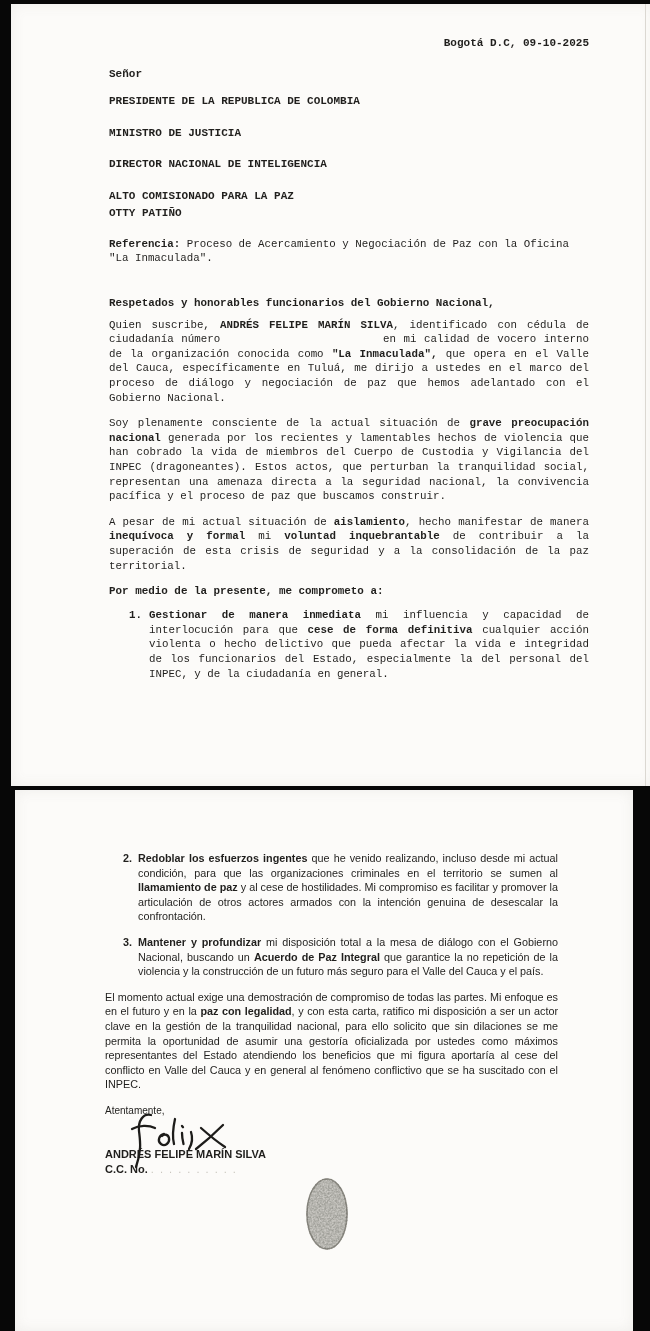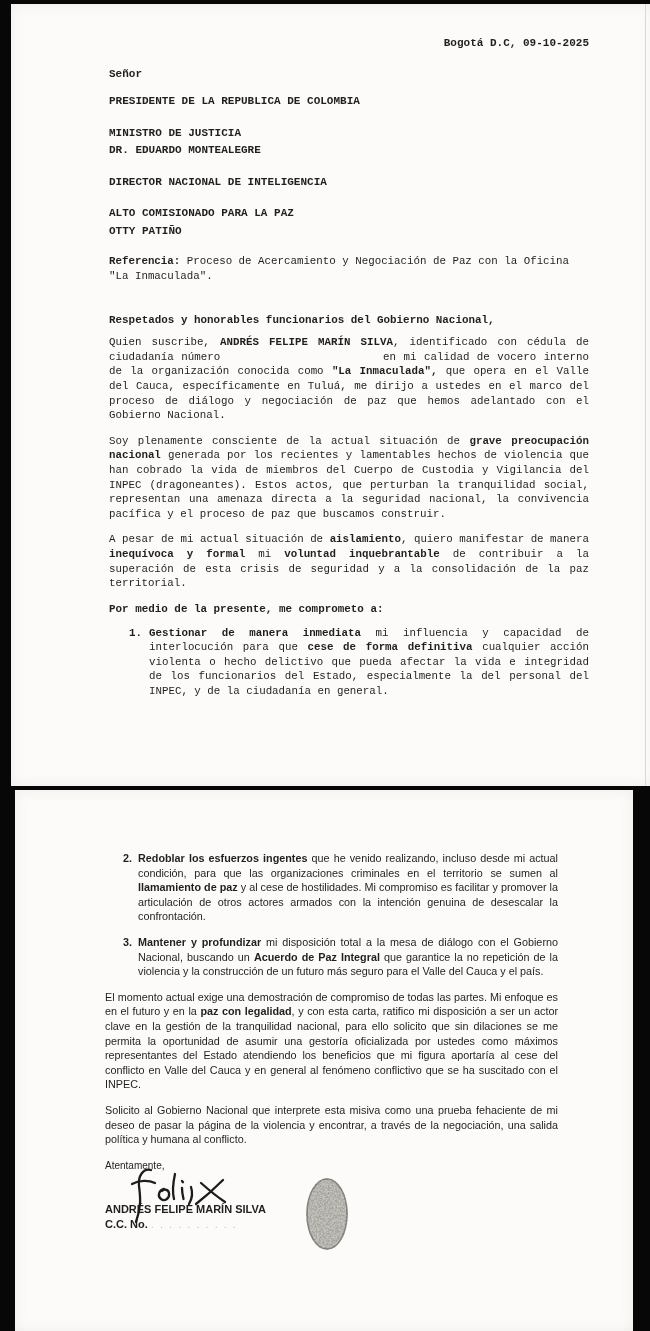--- a/index.html
+++ b/index.html
@@ -43,38 +43,37 @@
 
     <div class="date">Bogotá D.C, 09-10-2025</div>
     <div class="salutation">Señor</div>
 
     <div>
         <div class="recipient">
           <div class="rline">PRESIDENTE DE LA REPUBLICA DE COLOMBIA</div>
         </div>
         <div class="recipient">
           <div class="rline">MINISTRO DE JUSTICIA</div>
-          <div class="rline">DR. EDUARDO MONTEALEGRE</div>
         </div>
         <div class="recipient">
           <div class="rline">DIRECTOR NACIONAL DE INTELIGENCIA</div>
         </div>
         <div class="recipient">
           <div class="rline">ALTO COMISIONADO PARA LA PAZ</div>
           <div class="rline">OTTY PATIÑO</div>
         </div>
       </div>
 
     <div class="ref"><span class="b">Referencia:</span><span> Proceso de Acercamiento y Negociación de Paz con la Oficina "La Inmaculada".</span></div>
 
     <div class="greeting">Respetados y honorables funcionarios del Gobierno Nacional,</div>
 
     <p class="body"><span>Quien suscribe, </span><span class="b">ANDRÉS FELIPE MARÍN SILVA</span><span>, identificado con cédula de ciudadanía número </span><span class="gap"></span><span> en mi calidad de vocero interno de la organización conocida como </span><span class="b">"La Inmaculada",</span><span> que opera en el Valle del Cauca, específicamente en Tuluá, me dirijo a ustedes en el marco del proceso de diálogo y negociación de paz que hemos adelantado con el Gobierno Nacional.</span></p>
     <p class="body"><span>Soy plenamente consciente de la actual situación de </span><span class="b">grave preocupación nacional</span><span> generada por los recientes y lamentables hechos de violencia que han cobrado la vida de miembros del Cuerpo de Custodia y Vigilancia del INPEC (dragoneantes). Estos actos, que perturban la tranquilidad social, representan una amenaza directa a la seguridad nacional, la convivencia pacífica y el proceso de paz que buscamos construir.</span></p>
-    <p class="body"><span>A pesar de mi actual situación de </span><span class="b">aislamiento</span><span>, quiero manifestar de manera </span><span class="b">inequívoca y formal</span><span> mi </span><span class="b">voluntad inquebrantable</span><span> de contribuir a la superación de esta crisis de seguridad y a la consolidación de la paz territorial.</span></p>
+    <p class="body"><span>A pesar de mi actual situación de </span><span class="b">aislamiento</span><span>, hecho manifestar de manera </span><span class="b">inequívoca y formal</span><span> mi </span><span class="b">voluntad inquebrantable</span><span> de contribuir a la superación de esta crisis de seguridad y a la consolidación de la paz territorial.</span></p>
 
     <div class="commit">Por medio de la presente, me comprometo a:</div>
 
     <div class="li">
       <span class="num">1.</span>
       <div class="litext"><span class="b">Gestionar de manera inmediata</span><span> mi influencia y capacidad de interlocución para que </span><span class="b">cese de forma definitiva</span><span> cualquier acción violenta o hecho delictivo que pueda afectar la vida e integridad de los funcionarios del Estado, especialmente la del personal del INPEC, y de la ciudadanía en general.</span></div>
     </div>
   </div>
 
   <div class="page" id="p2">
@@ -82,21 +81,20 @@
     <div class="li">
       <span class="num">2.</span>
       <div class="litext"><span class="b">Redoblar los esfuerzos ingentes</span><span> que he venido realizando, incluso desde mi actual condición, para que las organizaciones criminales en el territorio se sumen al </span><span class="b">llamamiento de paz</span><span> y al cese de hostilidades. Mi compromiso es facilitar y promover la articulación de otros actores armados con la intención genuina de desescalar la confrontación.</span></div>
     </div>
     <div class="li">
       <span class="num">3.</span>
       <div class="litext"><span class="b">Mantener y profundizar</span><span> mi disposición total a la mesa de diálogo con el Gobierno Nacional, buscando un </span><span class="b">Acuerdo de Paz Integral</span><span> que garantice la no repetición de la violencia y la construcción de un futuro más seguro para el Valle del Cauca y el país.</span></div>
     </div>
 
     <p class="body"><span>El momento actual exige una demostración de compromiso de todas las partes. Mi enfoque es en el futuro y en la </span><span class="b">paz con legalidad</span><span>, y con esta carta, ratifico mi disposición a ser un actor clave en la gestión de la tranquilidad nacional, para ello solicito que sin dilaciones se me permita la oportunidad de asumir una gestoría oficializada por ustedes como máximos representantes del Estado atendiendo los beneficios que mi figura aportaría al cese del conflicto en Valle del Cauca y en general al fenómeno conflictivo que se ha suscitado con el INPEC.</span></p>
-    <p class="body"><span>Solicito al Gobierno Nacional que interprete esta misiva como una prueba fehaciente de mi deseo de pasar la página de la violencia y encontrar, a través de la negociación, una salida política y humana al conflicto.</span></p>
 
     <div class="sig-area">
       <div class="closing">Atentamente,</div>
 
       <svg class="sigsvg" width="110" height="58" viewBox="0 0 110 58">
         <g fill="none" stroke="#1d1c1a" stroke-width="2.3" stroke-linecap="round">
           <path d="M24,3 C16,1 11,9 12,19 C13,28 15,38 9,55"></path>
           <path d="M5,17 C12,13 22,13 28,16"></path>
           <path d="M37,22 c-5,1 -7,7 -3,10 c4,3 9,-1 8,-6 c-1,-4 -5,-4 -7,-2"></path>
           <path d="M48,7 c-2,9 -3,17 -1,25"></path>

